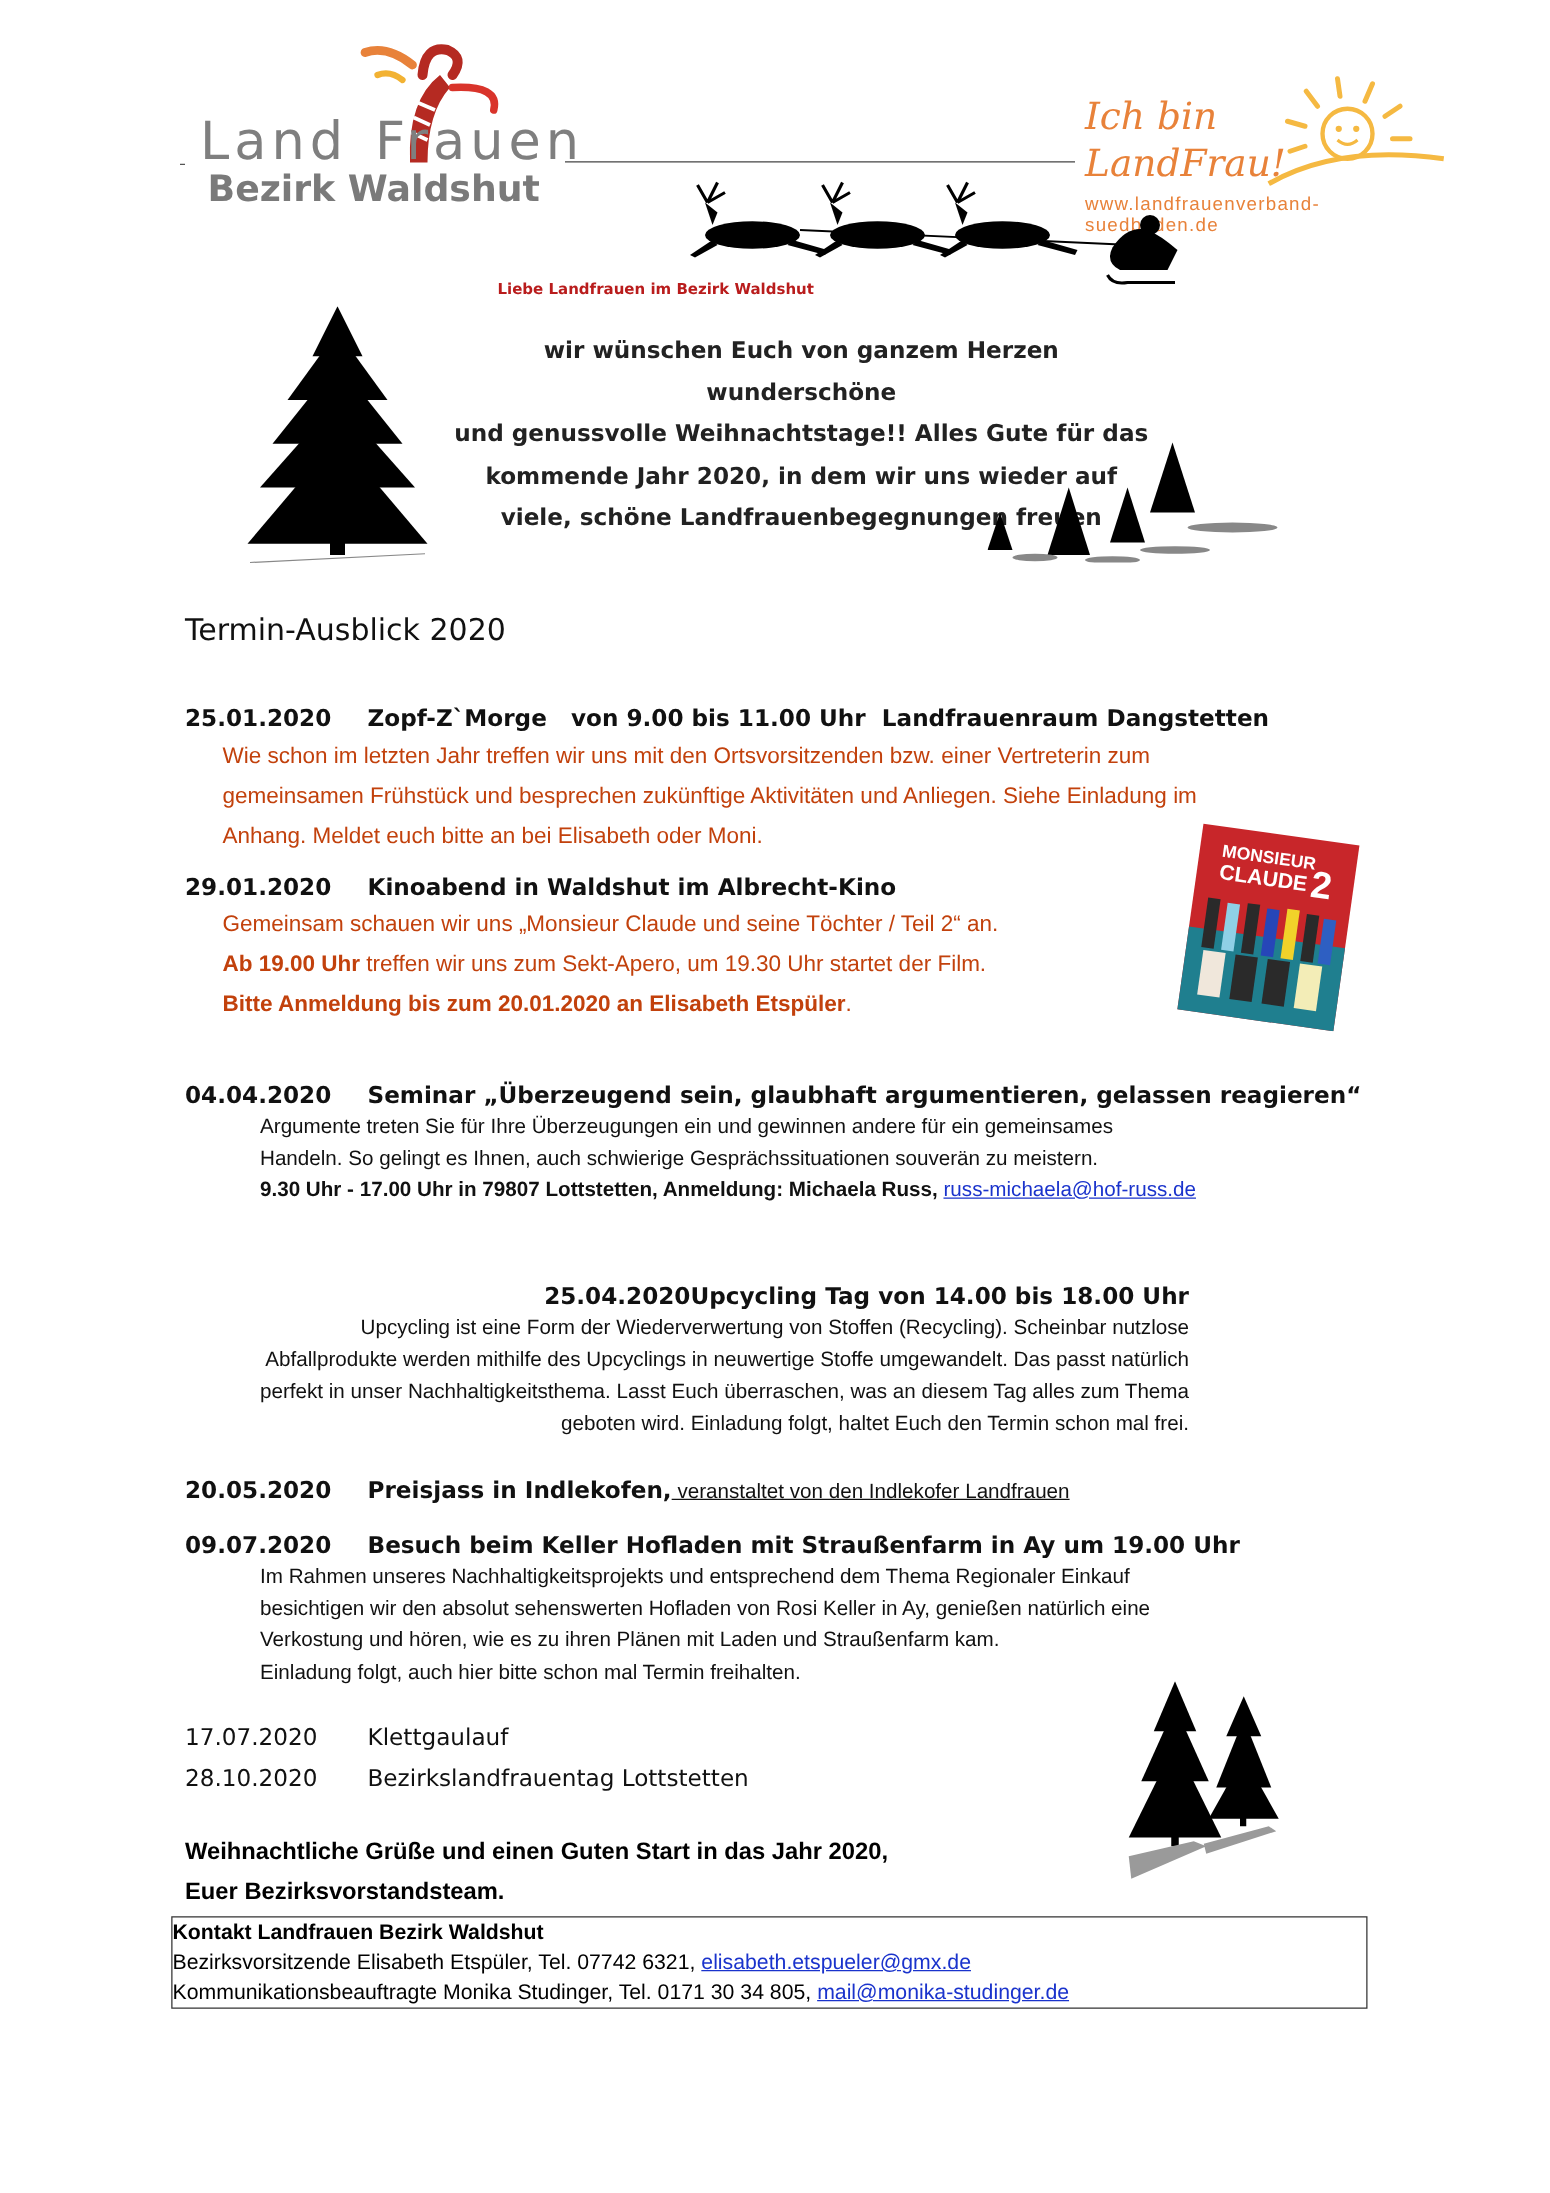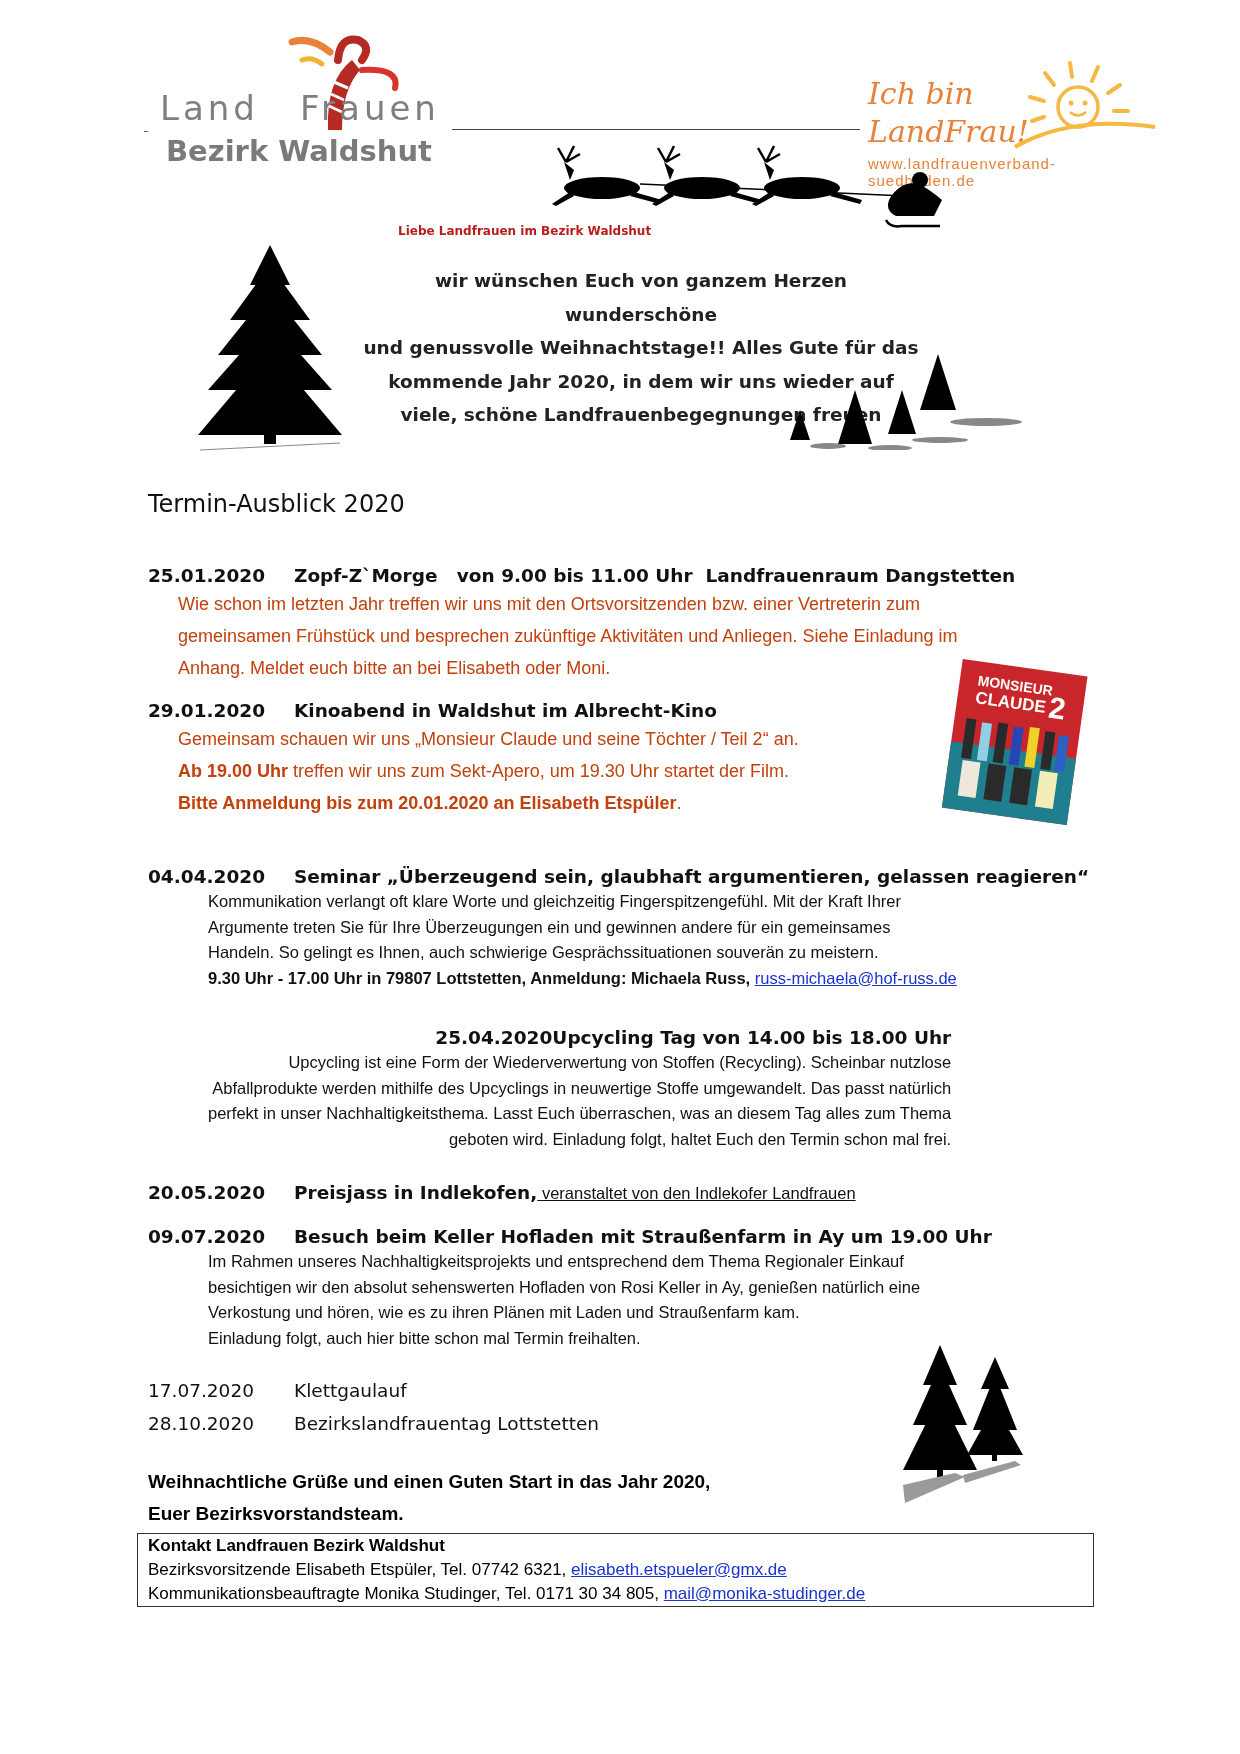--- a/index.html
+++ b/index.html
@@ -1,21 +1,21 @@
 <!DOCTYPE html>
 <html><head>
 <meta charset="utf-8">
 <style>
   html, body { margin: 0; padding: 0; background: #ffffff; }
   body { width: 1240px; height: 1754px; position: relative; overflow: hidden; font-family: "Liberation Sans", sans-serif; color: #000; }
   .abs { position: absolute; }
 
   
   .logo-left { left: 160px; top: 30px; width: 290px; height: 140px; }
-  .logo-word { position: absolute; font-family: "DejaVu Sans", sans-serif; color: #7f7f7f; font-size: 34px; letter-spacing: 4px; }
+  .logo-word { position: absolute; font-family: "DejaVu Sans", sans-serif; color: #7f7f7f; font-size: 42px; letter-spacing: 4px; }
   .logo-land { left: 0; top: 58px; }
   .logo-frauen { left: 140px; top: 58px; }
   .logo-bezirk { position: absolute; left: 6px; top: 104px; font-family: "DejaVu Sans", sans-serif; font-weight: bold; color: #7a7a7a; font-size: 29px; }
   .header-rule { left: 452px; top: 129px; width: 408px; height: 0; border-top: 1.5px solid #444; }
   .header-tick { left: 144px; top: 131px; width: 4px; height: 0; border-top: 1px solid #555; }
 
   
   .logo-right { left: 860px; top: 55px; width: 300px; height: 120px; }
   .ichbin { position: absolute; left: 8px; top: 20px; font-family: "DejaVu Serif", serif; font-style: italic; color: #e8823a; font-size: 30px; line-height: 38px; }
   .ichbin-2 { top: 58px; }
@@ -30,21 +30,21 @@
   .ev-head { font-family: "DejaVu Sans", sans-serif; font-weight: bold; font-size: 18.5px; color: #111; white-space: nowrap; }
   .ev-date { display: inline-block; width: 146px; }
   .ev-body { font-family: "Liberation Sans", sans-serif; font-size: 18px; line-height: 32px; color: #c2410c; }
   .ev-body-sm { font-family: "Liberation Sans", sans-serif; font-size: 16.5px; line-height: 25.5px; color: #111; }
   .b { font-weight: bold; }
   .link { color: #1a33cc; text-decoration: underline; }
   .normal { font-weight: normal; font-family: "Liberation Sans", sans-serif; font-size: 16.5px; text-decoration: underline; }
 
   .closing { left: 148px; top: 1466px; font-family: "Liberation Sans", sans-serif; font-weight: bold; font-size: 19px; line-height: 32px; }
 
-  .contact-box { left: 137px; top: 1533px; width: 957px; height: 74px; border: 1.5px solid #333; padding: 0 10px; box-sizing: border-box; font-family: "Liberation Sans", sans-serif; font-size: 17px; line-height: 24px; }
+  .contact-box { left: 137px; top: 1533px; width: 957px; height: 74px; border: 1.5px solid #333; padding: 0 0; box-sizing: border-box; font-family: "Liberation Sans", sans-serif; font-size: 17px; line-height: 24px; }
   .contact-box div { white-space: nowrap; }
 
   .poster { left: 930px; top: 655px; width: 170px; height: 170px; }
 </style>
 </head>
 <body>
 
 <div class="abs logo-left">
   <svg style="position:absolute;left:70px;top:0;" width="180" height="110" viewBox="0 0 180 110">
     <path d="M62 12 Q80 6 100 22" stroke="#e8823a" stroke-width="7" fill="none" stroke-linecap="round"></path>
@@ -199,21 +199,20 @@
       </g>
     </g>
   </svg>
 </div>
 
 <div class="abs" style="left:148px;top:866px;">
   <div class="ev-head">
     <span class="ev-date">04.04.2020</span><span>Seminar „Überzeugend sein, glaubhaft argumentieren, gelassen reagieren“</span>
   </div>
   <div class="ev-body-sm" style="margin-left:60px;margin-top:2px;">
-    <div>Kommunikation verlangt oft klare Worte und gleichzeitig Fingerspitzengefühl. Mit der Kraft Ihrer</div>
     <div>Argumente treten Sie für Ihre Überzeugungen ein und gewinnen andere für ein gemeinsames</div>
     <div>Handeln. So gelingt es Ihnen, auch schwierige Gesprächssituationen souverän zu meistern.</div>
     <div><span class="b">9.30 Uhr - 17.00 Uhr in 79807 Lottstetten, Anmeldung: Michaela Russ, </span><a class="link" href="#">russ-michaela@hof-russ.de</a></div>
   </div>
 </div>
 
 <div class="abs" style="left:148px;top:1027px;text-align:right;">
   <div class="ev-head">
     <span class="ev-date">25.04.2020</span><span>Upcycling Tag von 14.00 bis 18.00 Uhr</span>
   </div>

